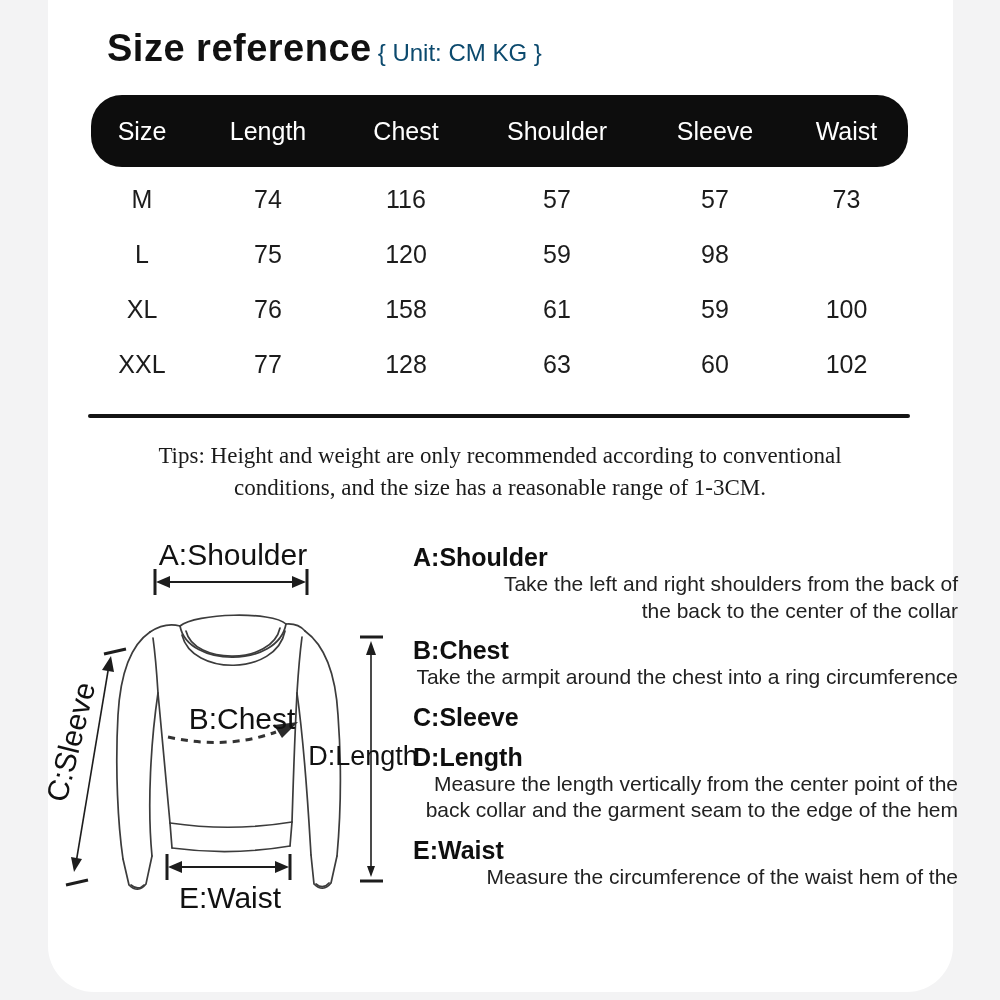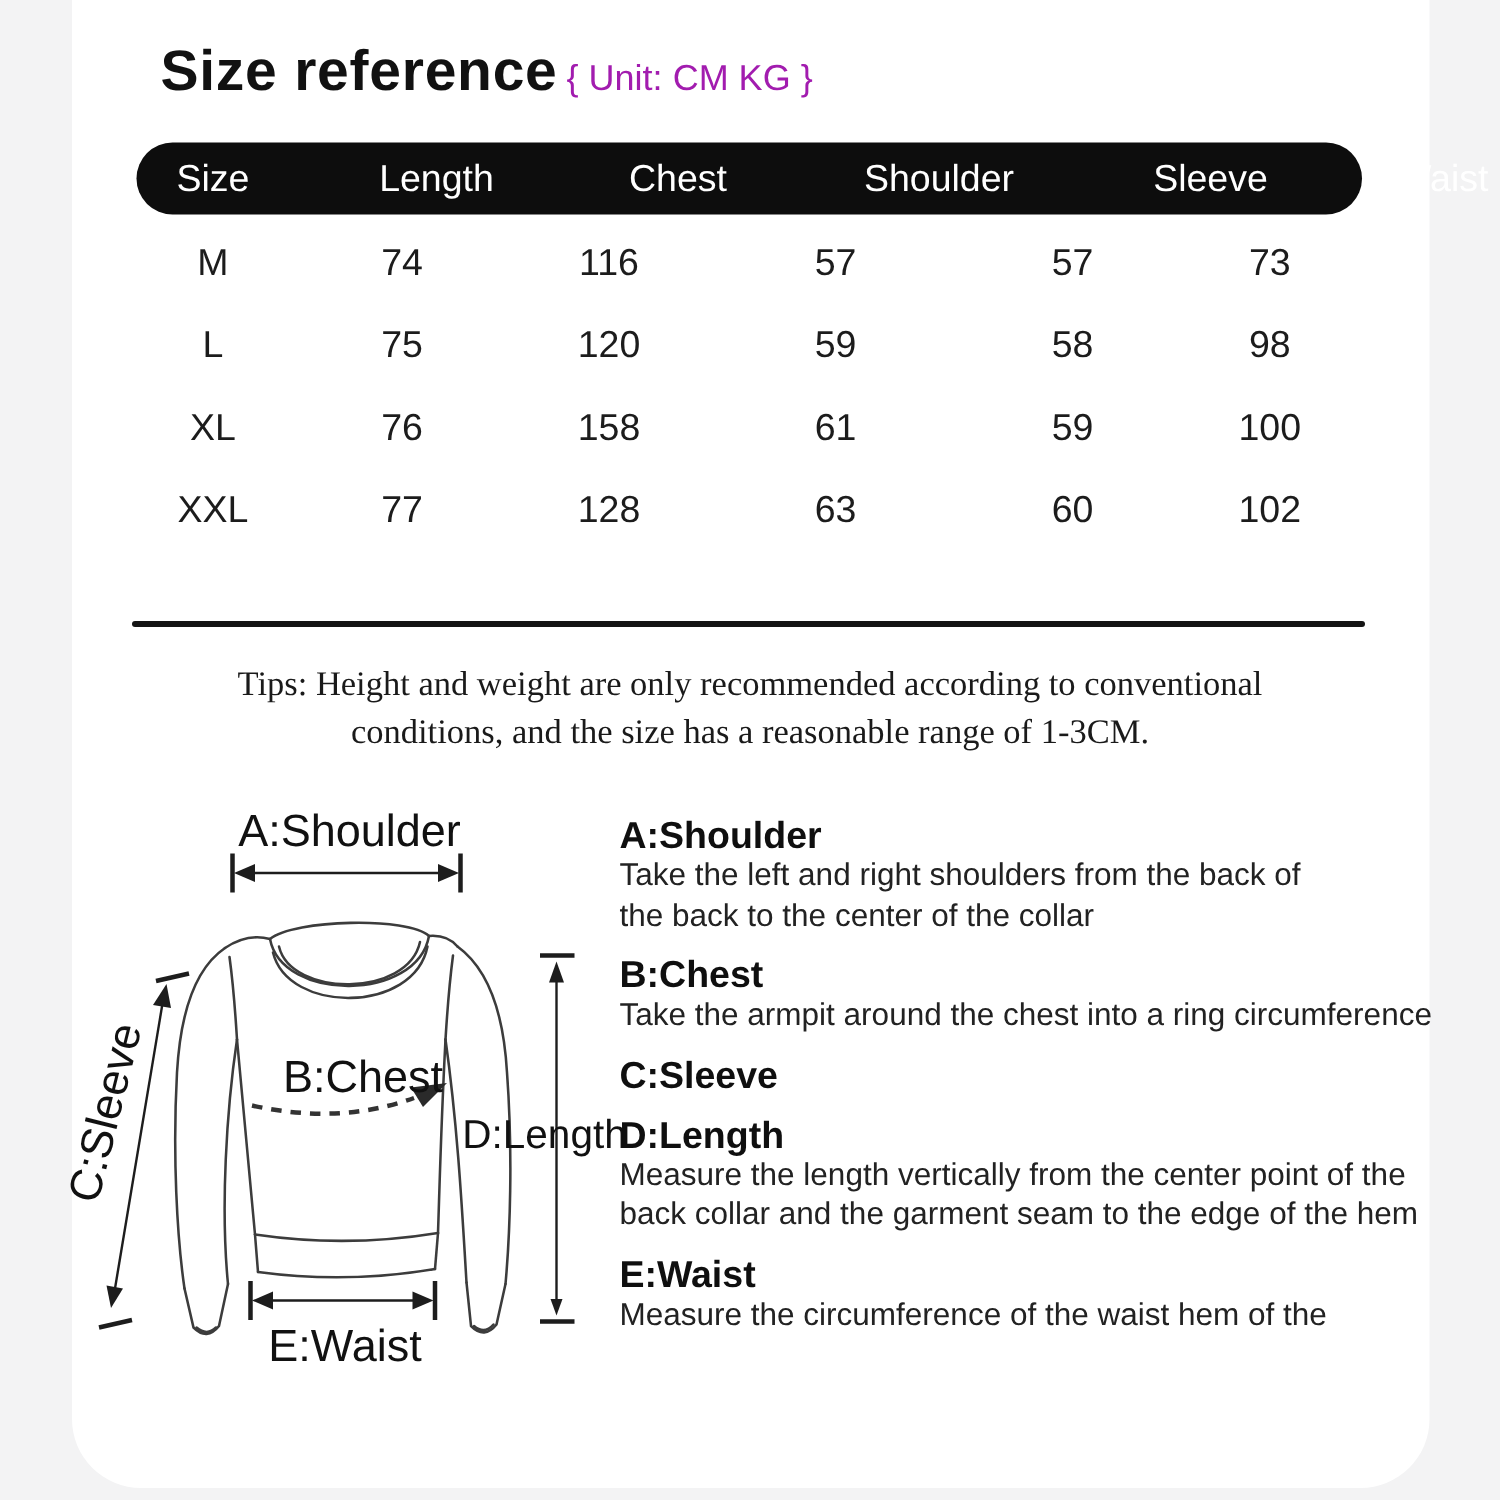--- a/index.html
+++ b/index.html
@@ -22,33 +22,32 @@
   }
 
   
   .title-row {
     position: absolute;
     left: 107px; top: 27px;
     display: flex; align-items: baseline; gap: 6px;
     white-space: nowrap;
   }
   .title-main { font-size: 38px; font-weight: bold; color: #111; letter-spacing: 0.5px; }
-  .title-unit { font-size: 24px; color: #a21caf; margin-top: 10px; }
+  .title-unit { font-size: 24px; color: #0c4a6e; margin-top: 10px; }
 
   
   .size-table { position: absolute; left: 91px; top: 95px; width: 817px; }
   .grid-cols {
     display: grid;
     grid-template-columns: 102px 150px 126px 176px 140px 123px;
   }
   .table-head {
-    height: 48px;
+    height: 72px;
     border-radius: 31px;
     align-items: center;
-    gap: 23px;
   }
   .table-head .cell {
     text-align: center;
     font-size: 25px;
   }
   .table-body { margin-top: 5px; }
   .table-row { height: 55px; align-items: center; }
   .table-row .cell {
     text-align: center;
     font-size: 25px;
@@ -97,20 +96,21 @@
   }
   .guide-section { margin-bottom: 13px; }
   .guide-heading {
     font-size: 25px; font-weight: bold; color: #0f0f0f;
     line-height: 27px;
   }
   .guide-line {
     font-size: 21px; color: #222;
     line-height: 26.5px;
     white-space: nowrap;
+    text-align: right;
   }
 </style>
 </head>
 <body>
 
 <div class="stage">
 
   <div class="card"></div>
 
   <div class="title-row">
@@ -134,21 +134,20 @@
         <div class="cell">116</div>
         <div class="cell">57</div>
         <div class="cell">57</div>
         <div class="cell">73</div>
       </div>
       <div class="table-row grid-cols">
         <div class="cell">L</div>
         <div class="cell">75</div>
         <div class="cell">120</div>
         <div class="cell">59</div>
-        <div class="cell">58</div>
         <div class="cell">98</div>
       </div>
       <div class="table-row grid-cols">
         <div class="cell">XL</div>
         <div class="cell">76</div>
         <div class="cell">158</div>
         <div class="cell">61</div>
         <div class="cell">59</div>
         <div class="cell">100</div>
       </div>

